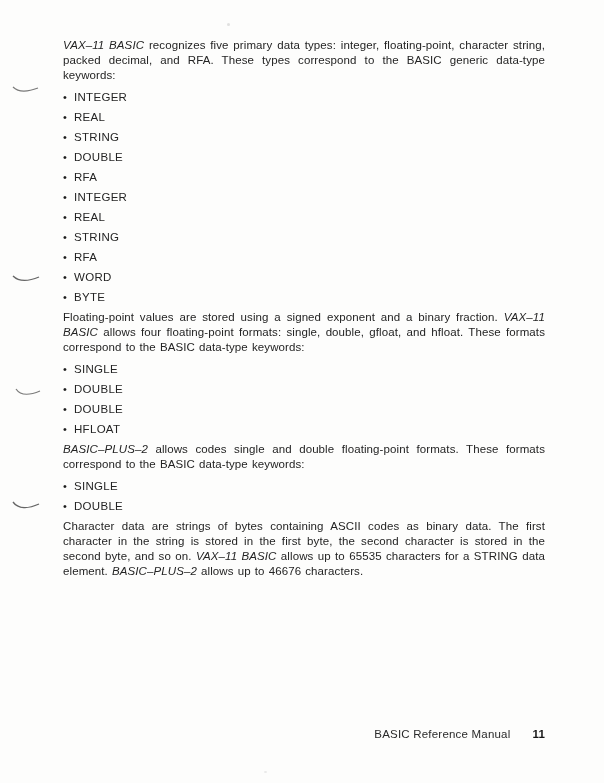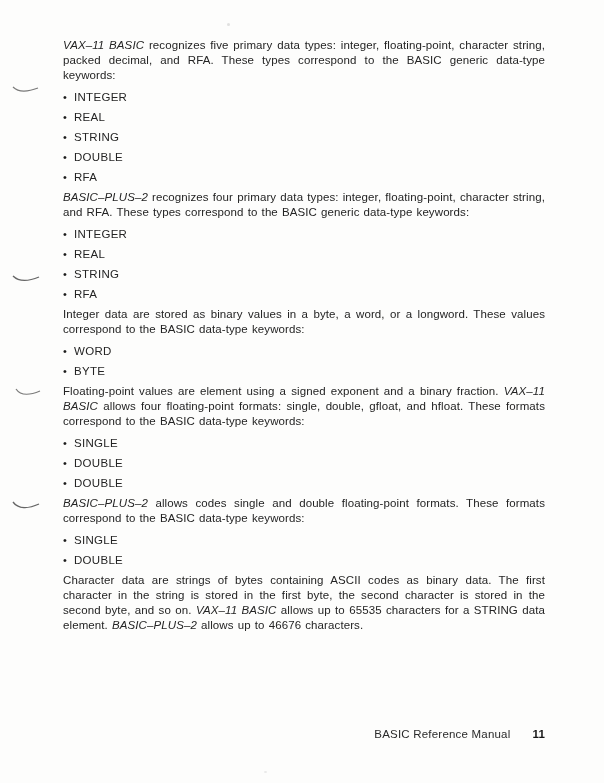--- a/index.html
+++ b/index.html
@@ -119,37 +119,36 @@
 
   <main class="content" id="blocks">
       <p><em>VAX–11 BASIC</em><span> recognizes five primary data types: integer, floating-point, character string, packed decimal, and RFA. These types correspond to the BASIC generic data-type keywords:</span></p>
       <ul>
         <li><span class="bullet">•</span><span>INTEGER</span></li>
         <li><span class="bullet">•</span><span>REAL</span></li>
         <li><span class="bullet">•</span><span>STRING</span></li>
         <li><span class="bullet">•</span><span>DOUBLE</span></li>
         <li><span class="bullet">•</span><span>RFA</span></li>
       </ul>
-      <p><em>BASIC–PLUS–2</em><span> recognizes four primary data types: integer, floating-point, character string, and RFA. These types correspond to the BASIC generic data-type keywords:</span></p>
       <ul>
         <li><span class="bullet">•</span><span>INTEGER</span></li>
         <li><span class="bullet">•</span><span>REAL</span></li>
         <li><span class="bullet">•</span><span>STRING</span></li>
         <li><span class="bullet">•</span><span>RFA</span></li>
       </ul>
-      <p><span>Integer data are stored as binary values in a byte, a word, or a longword. These values correspond to the BASIC data-type keywords:</span></p>
       <ul>
         <li><span class="bullet">•</span><span>WORD</span></li>
         <li><span class="bullet">•</span><span>BYTE</span></li>
       </ul>
-      <p><span>Floating-point values are element using a signed exponent and a binary fraction. </span><em>VAX–11 BASIC</em><span> allows four floating-point formats: single, double, gfloat, and hfloat. These formats correspond to the BASIC data-type keywords:</span></p>
+      <p><span>Floating-point values are stored using a signed exponent and a binary fraction. </span><em>VAX–11 BASIC</em><span> allows four floating-point formats: single, double, gfloat, and hfloat. These formats correspond to the BASIC data-type keywords:</span></p>
       <ul>
         <li><span class="bullet">•</span><span>SINGLE</span></li>
         <li><span class="bullet">•</span><span>DOUBLE</span></li>
         <li><span class="bullet">•</span><span>DOUBLE</span></li>
+        <li><span class="bullet">•</span><span>HFLOAT</span></li>
       </ul>
       <p><em>BASIC–PLUS–2</em><span> allows codes single and double floating-point formats. These formats correspond to the BASIC data-type keywords:</span></p>
       <ul>
         <li><span class="bullet">•</span><span>SINGLE</span></li>
         <li><span class="bullet">•</span><span>DOUBLE</span></li>
       </ul>
       <p><span>Character data are strings of bytes containing ASCII codes as binary data. The first character in the string is stored in the first byte, the second character is stored in the second byte, and so on. </span><em>VAX–11 BASIC</em><span> allows up to 65535 characters for a STRING data element. </span><em>BASIC–PLUS–2</em><span> allows up to 46676 characters.</span></p>
     </main>
 
   <footer class="footer">

